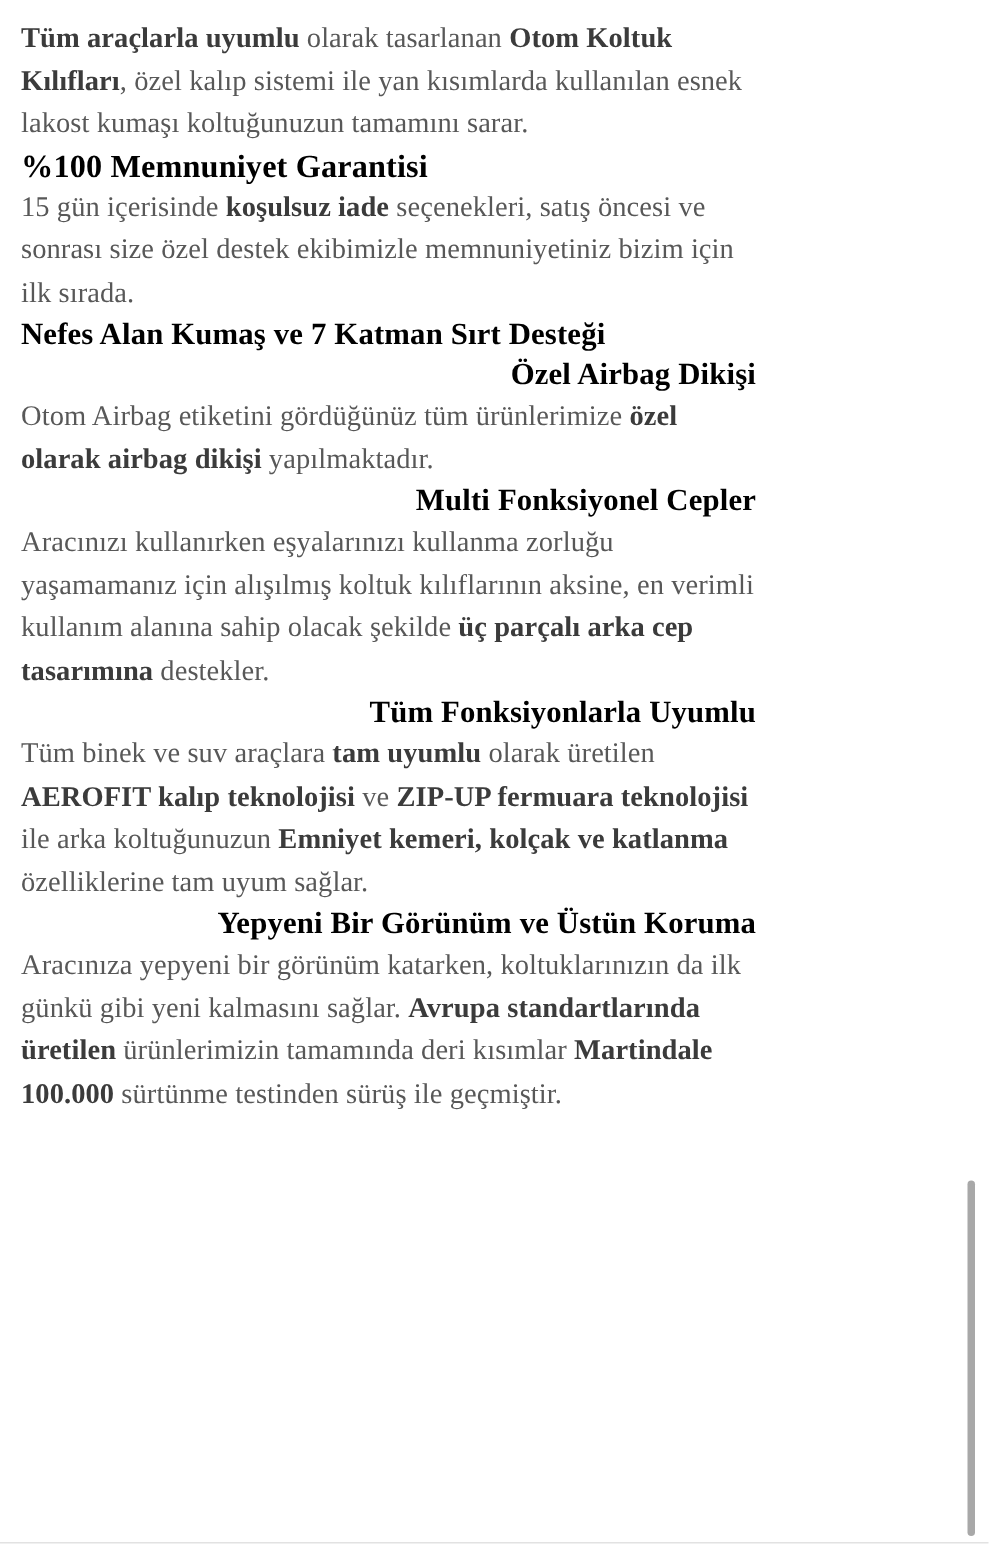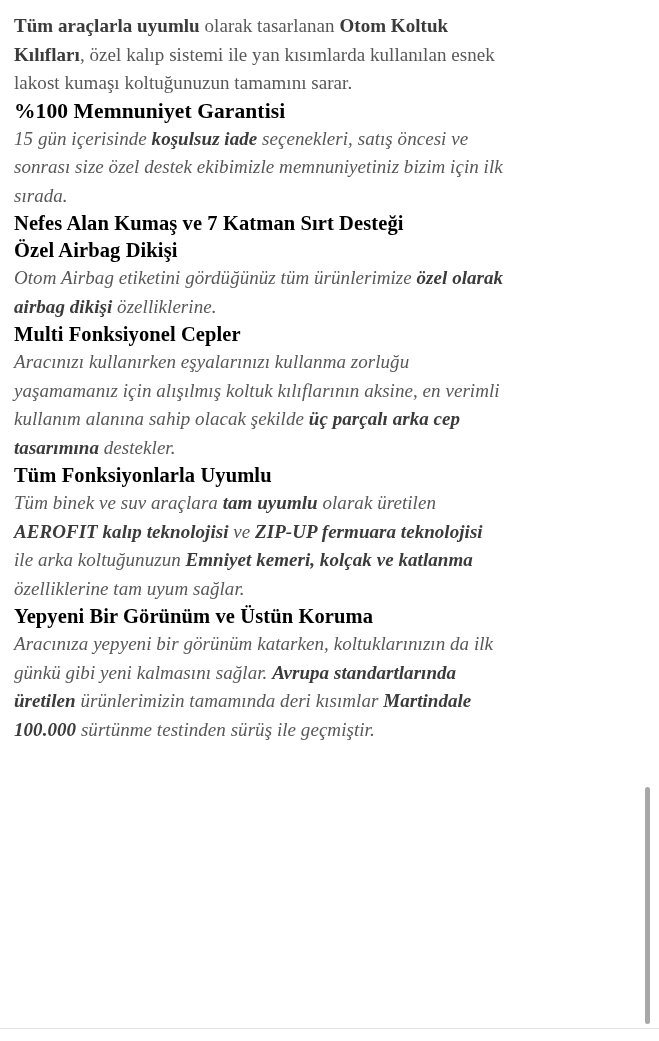--- a/index.html
+++ b/index.html
@@ -60,22 +60,22 @@
   }
   p.body-text b,
   p.body-text .em {
     font-weight: bold;
     color: #3b3b3b;
   }
 
   
   .blk-lead        { margin-top: 3px; }
   .gap-h-after-p   { margin-top: 20px; }
-  .gap-p-after-h   { margin-top: 15px; font-style: italic; }
-  .gap-h-after-p-s { margin-top: 18px; }
+  .gap-p-after-h   { margin-top: 15px; }
+  .gap-h-after-p-s { margin-top: 18px; text-align: right; }
 
   
   .scrollbar-track {
     position: absolute;
     right: 9px;
     top: 0;
     width: 6px;
     height: 1041px;
     background: transparent;
   }
@@ -107,21 +107,21 @@
   <div class="content">
 
     <p class="body-text blk-lead"><b>Tüm araçlarla uyumlu</b><span> olarak tasarlanan  </span><b>Otom Koltuk Kılıfları</b><span>, özel kalıp sistemi ile yan kısımlarda kullanılan esnek lakost kumaşı koltuğunuzun tamamını sarar.</span></p>
 
     <h2 class="section-heading big gap-h-after-p">%100 Memnuniyet Garantisi</h2>
     <p class="body-text gap-p-after-h"><span>15 gün içerisinde  </span><b>koşulsuz iade</b><span>  seçenekleri, satış öncesi ve sonrası size özel destek ekibimizle memnuniyetiniz bizim için ilk sırada.</span></p>
 
     <h2 class="section-heading gap-h-after-p">Nefes Alan Kumaş ve 7 Katman Sırt Desteği</h2>
 
     <h2 class="section-heading gap-h-after-p-s">Özel Airbag Dikişi</h2>
-    <p class="body-text gap-p-after-h"><span>Otom Airbag etiketini gördüğünüz tüm ürünlerimize  </span><b>özel olarak airbag dikişi</b><span>  özelliklerine.</span></p>
+    <p class="body-text gap-p-after-h"><span>Otom Airbag etiketini gördüğünüz tüm ürünlerimize  </span><b>özel olarak airbag dikişi</b><span>  yapılmaktadır.</span></p>
 
     <h2 class="section-heading gap-h-after-p-s">Multi Fonksiyonel Cepler</h2>
     <p class="body-text gap-p-after-h"><span>Aracınızı kullanırken eşyalarınızı kullanma zorluğu yaşamamanız için alışılmış koltuk kılıflarının aksine, en verimli kullanım alanına sahip olacak şekilde  </span><b>üç parçalı arka cep tasarımına</b><span>  destekler.</span></p>
 
     <h2 class="section-heading gap-h-after-p-s">Tüm Fonksiyonlarla Uyumlu</h2>
     <p class="body-text gap-p-after-h"><span>Tüm binek ve suv araçlara  </span><b>tam uyumlu</b><span>  olarak üretilen  </span><b>AEROFIT kalıp teknolojisi</b><span>  ve  </span><b>ZIP-UP fermuara teknolojisi</b><span>  ile arka koltuğunuzun  </span><b>Emniyet kemeri, kolçak ve katlanma</b><span>  özelliklerine tam uyum sağlar.</span></p>
 
     <h2 class="section-heading gap-h-after-p-s">Yepyeni Bir Görünüm ve Üstün Koruma</h2>
     <p class="body-text gap-p-after-h last-para"><span>Aracınıza yepyeni bir görünüm katarken, koltuklarınızın da ilk günkü gibi yeni kalmasını sağlar.  </span><b>Avrupa standartlarında üretilen</b><span>  ürünlerimizin tamamında deri kısımlar  </span><b>Martindale 100.000</b><span>  sürtünme testinden sürüş ile geçmiştir.</span></p>
 

